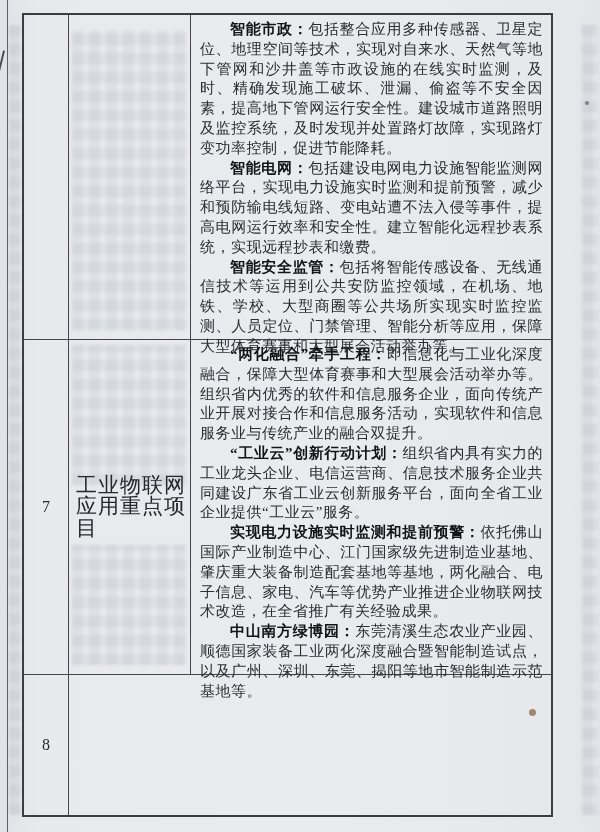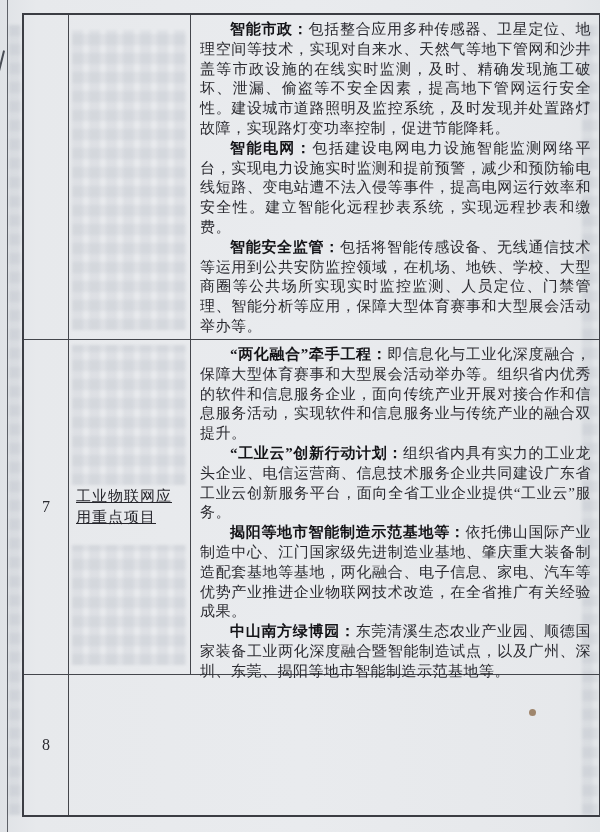--- a/index.html
+++ b/index.html
@@ -27,41 +27,40 @@
   }
   .scratch{
     position:absolute;left:0px;top:50px;width:2px;height:26px;
     background:#4a4e56;transform:rotate(14deg);border-radius:2px;
   }
   .speck{position:absolute;border-radius:50%;}
   .speck.brown{left:529px;top:709px;width:7px;height:7px;background:#8d6d4e;opacity:.8;}
   .speck.dark{left:585px;top:101px;width:4px;height:4px;background:#5a5e66;opacity:.7;}
 
   .doc-table{
-    position:absolute;left:22px;top:13px;width:579px;height:804px;
+    position:absolute;left:22px;top:13px;width:531px;height:804px;
     display:grid;
     grid-template-columns:45px 122px 1fr;
     grid-template-rows:325px 335px 1fr;
     border:2px solid #3b3d43;
     box-sizing:border-box;
     color:#26262c;
   }
   .cell{box-sizing:border-box;min-width:0;min-height:0;}
   .col1,.col2{border-right:1.5px solid #44464c;}
   .row1.cell,.row2.cell{border-bottom:1.5px solid #44464c;}
   .num-cell{
     display:flex;align-items:center;justify-content:center;
     font-size:16px;color:#2a2a30;
   }
   .label-cell{
     display:flex;flex-direction:column;justify-content:center;
     padding:0 4px 0 7px;
-    font-size:15px;line-height:21.5px;letter-spacing:1px;
+    font-size:21px;line-height:21.5px;letter-spacing:1px;
     color:#26262c;
-    text-decoration:underline;
   }
   .content-cell{
     padding:5px 8px 0 9px;
     font-size:15px;line-height:19.8px;letter-spacing:.5px;
     text-align:justify;text-justify:inter-character;
     color:#2b2b31;
   }
   .para{margin:0;text-indent:2em;}
   .para b{font-weight:700;color:#141418;}
 </style>
@@ -96,21 +95,21 @@
 
     <div class="cell col1 row2 num-cell">
       <span>7</span>
     </div>
     <div class="cell col2 row2 label-cell">
       <span>工业物联网应用重点项目</span>
     </div>
     <div class="cell col3 row2 content-cell">
       <p class="para"><b>“两化融合”牵手工程：</b><span>即信息化与工业化深度融合，保障大型体育赛事和大型展会活动举办等。组织省内优秀的软件和信息服务企业，面向传统产业开展对接合作和信息服务活动，实现软件和信息服务业与传统产业的融合双提升。</span></p>
       <p class="para"><b>“工业云”创新行动计划：</b><span>组织省内具有实力的工业龙头企业、电信运营商、信息技术服务企业共同建设广东省工业云创新服务平台，面向全省工业企业提供“工业云”服务。</span></p>
-      <p class="para"><b>揭阳等地市智能制造示范基地等：</b><span>依托佛山国际产业制造中心、江门国家级先进制造业基地、肇庆重大装备制造配套基地等基地，两化融合、电子信息、家电、汽车等优势产业推进企业物联网技术改造，在全省推广有关经验成果。</span></p>
+      <p class="para"><b>实现电力设施实时监测和提前预警：</b><span>依托佛山国际产业制造中心、江门国家级先进制造业基地、肇庆重大装备制造配套基地等基地，两化融合、电子信息、家电、汽车等优势产业推进企业物联网技术改造，在全省推广有关经验成果。</span></p>
       <p class="para"><b>中山南方绿博园：</b><span>东莞清溪生态农业产业园、顺德国家装备工业两化深度融合暨智能制造试点，以及广州、深圳、东莞、揭阳等地市智能制造示范基地等。</span></p>
     </div>
 
     <div class="cell col1 row3 num-cell">
       <span>8</span>
     </div>
 
   </div>
 </div>
 

